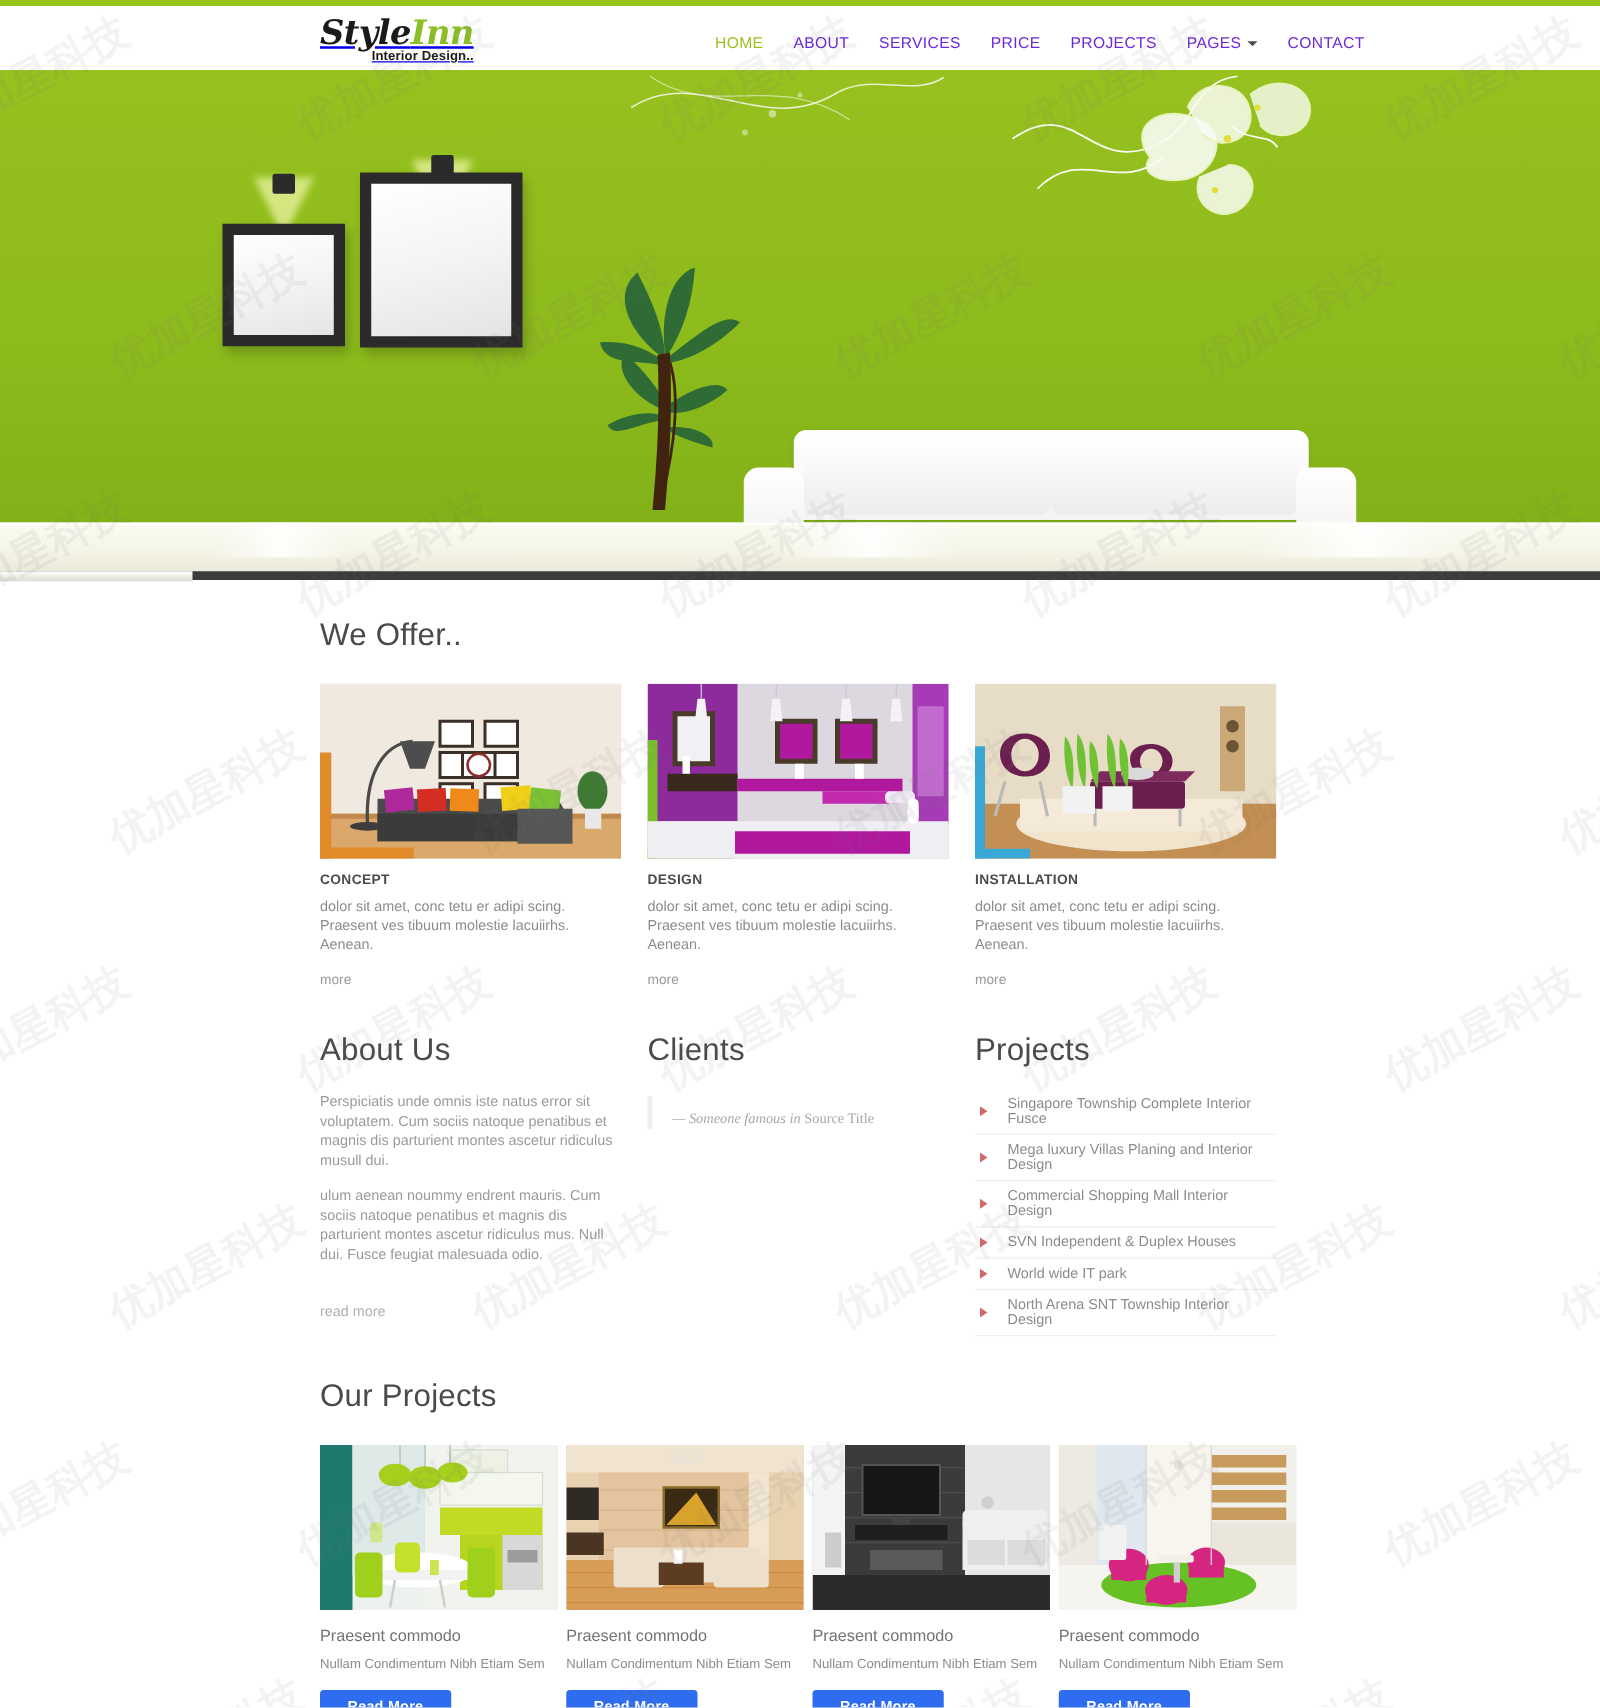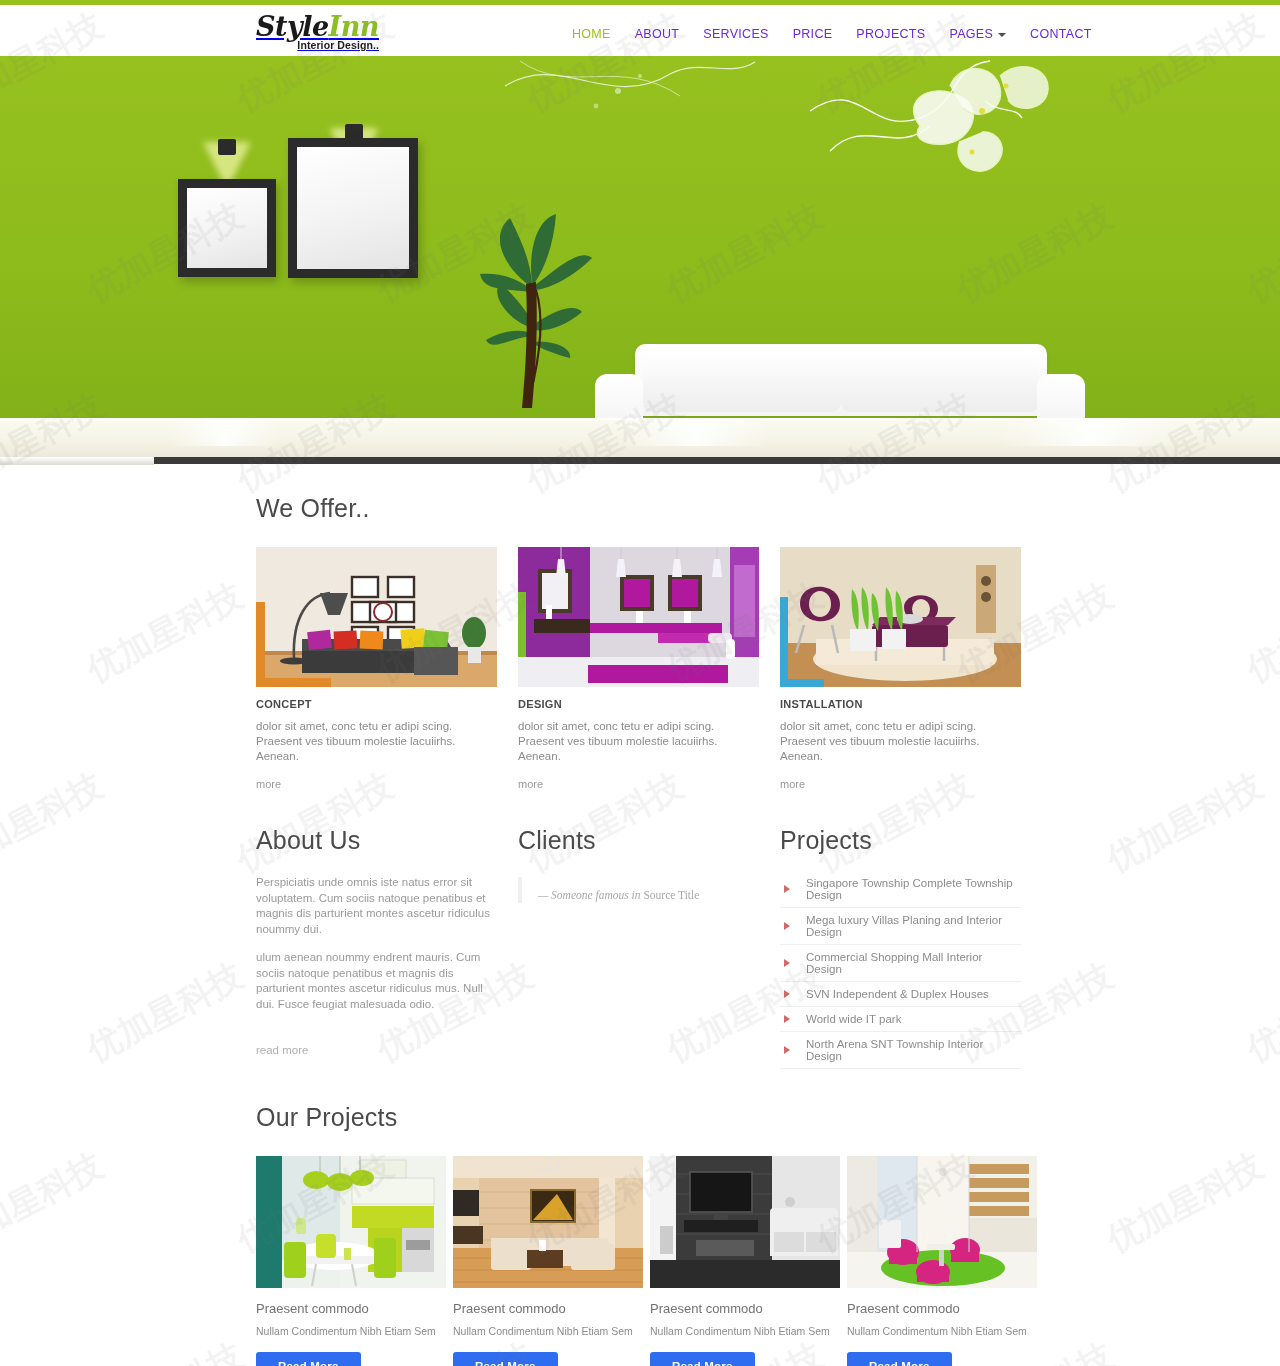--- a/index.html
+++ b/index.html
@@ -593,39 +593,39 @@
     </div>
 
   </div>
 </section>
 
 <section class="container three-col">
 
   <div class="col">
     <h2 class="section-title">About Us</h2>
     <div class="col-body">
-      <p>Perspiciatis unde omnis iste natus error sit voluptatem. Cum sociis natoque penatibus et magnis dis parturient montes ascetur ridiculus noummy dui.</p>
+      <p>Perspiciatis unde omnis iste natus error sit voluptatem. Cum sociis natoque penatibus et magnis dis parturient montes ascetur ridiculus musull dui.</p>
       <p>ulum aenean noummy endrent mauris. Cum sociis natoque penatibus et magnis dis parturient montes ascetur ridiculus mus. Null dui. Fusce feugiat malesuada odio.</p>
     </div>
     <a class="read-more" href="#">read more</a>
   </div>
 
   <div class="col">
     <h2 class="section-title">Clients</h2>
     <blockquote>
       <footer><span class="who">— </span><span class="who">Someone famous in </span><span class="src">Source Title</span></footer>
     </blockquote>
   </div>
 
   <div class="col">
     <h2 class="section-title">Projects</h2>
     <ul class="proj-list">
       <li>
           <i class="bullet"></i>
-          <span>Singapore Township Complete Township Design</span>
+          <span>Singapore Township Complete Interior Fusce</span>
         </li>
       <li>
           <i class="bullet"></i>
           <span>Mega luxury Villas Planing and Interior Design</span>
         </li>
       <li>
           <i class="bullet"></i>
           <span>Commercial Shopping Mall Interior Design</span>
         </li>
       <li>

